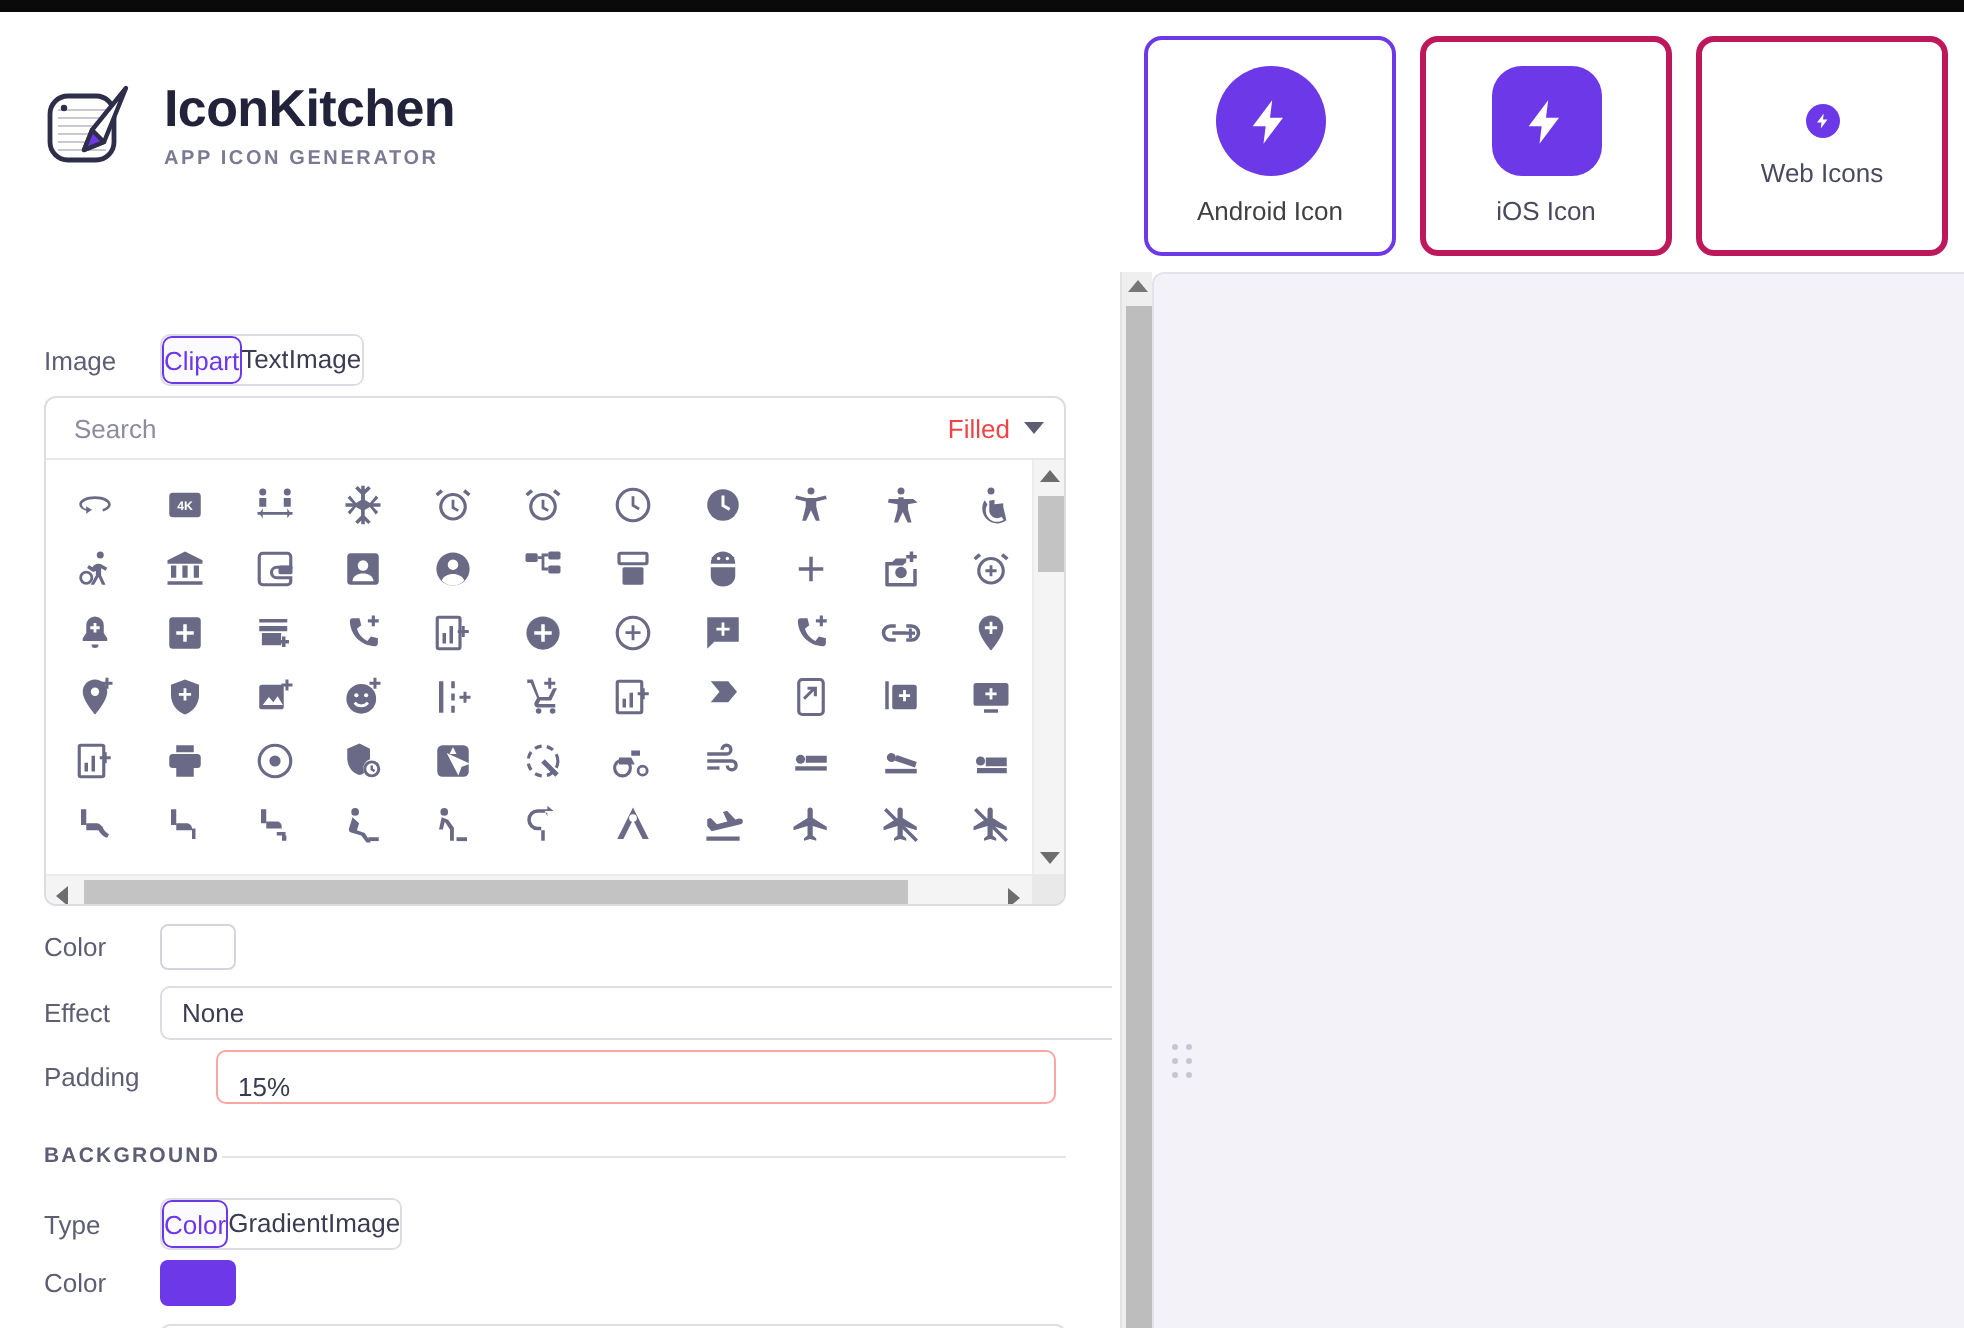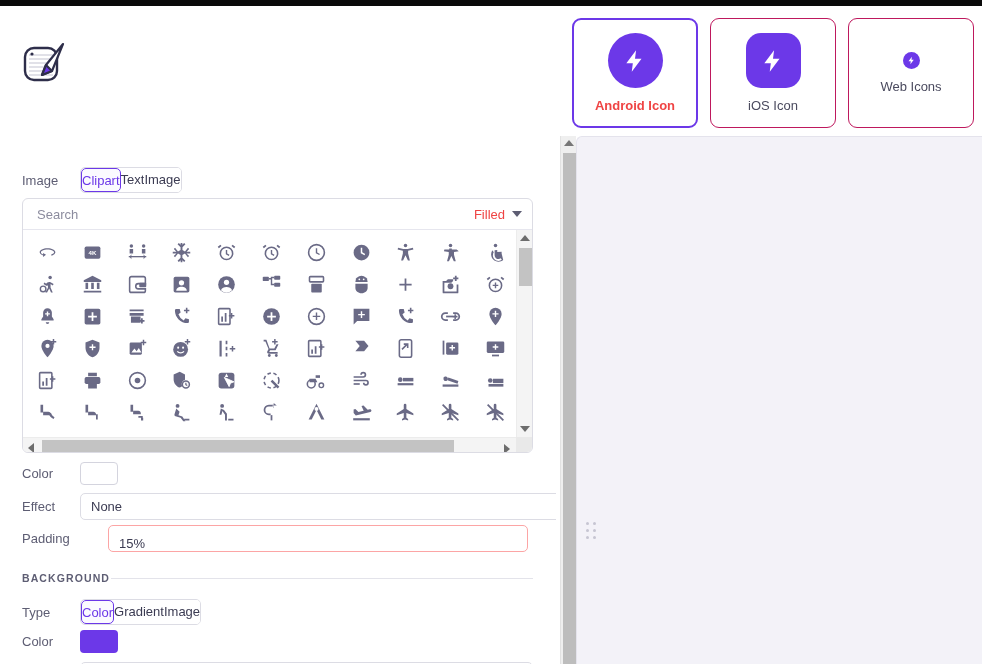--- a/index.html
+++ b/index.html
@@ -32,27 +32,27 @@
   .brand-title {
     font-size:26px; font-weight:bold; color:#22223b; letter-spacing:-0.3px; line-height:1.05;
   }
   .brand-sub {
     font-size:10px; font-weight:bold; color:#7a7a92; letter-spacing:1.3px; margin-top:5px;
   }
 
   
   .platform-row { position:absolute; left:16px; top:12px; display:flex; gap:12px; }
   .pcard {
-    width:126px; height:110px; border-radius:9px; border:1px solid #be185d;
+    width:126px; height:110px; border-radius:9px; border:3px solid #be185d;
     background:#fff; display:flex; flex-direction:column; align-items:center;
     justify-content:center; gap:10px; cursor:pointer;
   }
   .pcard.selected { border:2px solid #6c38e8; }
   .pcard-label { font-size:13px; color:#4a4a5e; }
-  .pcard.selected .pcard-label { color:#ef4444; font-weight:bold; }
+  .pcard.selected .pcard-label { color:#404040; font-weight:normal; }
   .shape-circle { width:55px; height:55px; border-radius:50%; background:#6c38e8; display:flex; align-items:center; justify-content:center; }
   .shape-squircle { width:55px; height:55px; border-radius:15px; background:#6c38e8; display:flex; align-items:center; justify-content:center; }
   .shape-tiny { width:17px; height:17px; border-radius:50%; background:#6c38e8; display:flex; align-items:center; justify-content:center; }
 
   
   .preview-scroll-track {
     position:absolute; left:4px; top:130px; width:16px; height:534px; background:#efefef;
     border-left:1px solid #e2e2e2;
   }
   .preview-scroll-thumb { position:absolute; left:2px; top:17px; width:13px; height:515px; background:#bdbdbd; }
@@ -155,20 +155,24 @@
             <line x1="7" y1="19" x2="31" y2="19"></line>
           <line x1="7" y1="23" x2="31" y2="23"></line>
             <line x1="7" y1="27" x2="31" y2="27"></line>
           <line x1="7" y1="31" x2="31" y2="31"></line>
             <line x1="7" y1="35" x2="31" y2="35"></line>
         </g>
         <path d="M41 4 L24 25 L20 35 L30 31 Z" fill="#fff" stroke="#2e2e4a" stroke-width="2.2" stroke-linejoin="round"></path>
         <path d="M24 25 L20 35 L30 31 Z" fill="#6c38e8" stroke="#2e2e4a" stroke-width="2.2" stroke-linejoin="round"></path>
         <circle cx="10" cy="14" r="1.6" fill="#2e2e4a"></circle>
       </svg>
+    </span>
+    <span class="brand-text">
+      <span class="brand-title">IconKitchen</span>
+      <span class="brand-sub">APP ICON GENERATOR</span>
     </span>
   </div>
 
   <div class="row" style="left:22px; top:161px;">
     <span class="row-label">Image</span>
     <span class="segmented">
       <button class="seg active">Clipart</button>
       <button class="seg">Text</button>
       <button class="seg">Image</button>
     </span>

